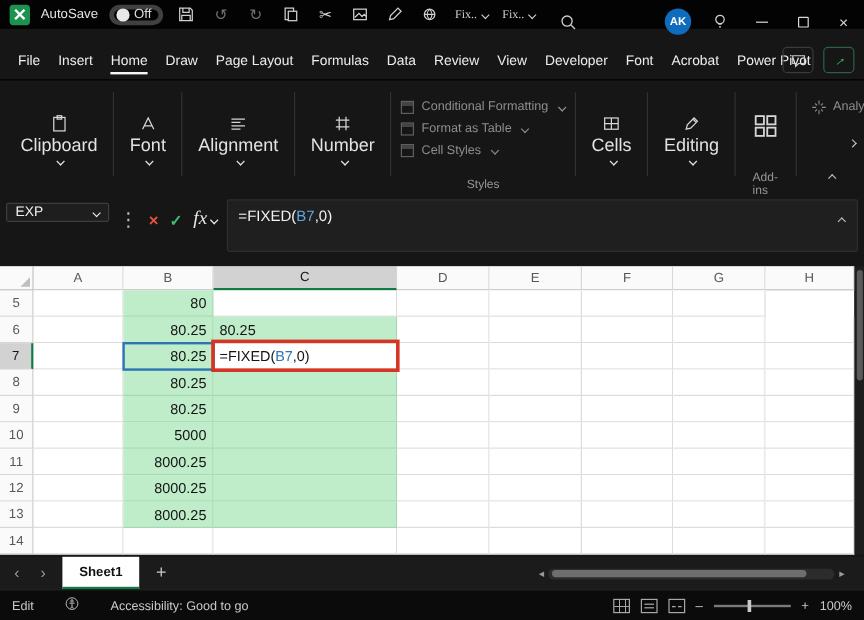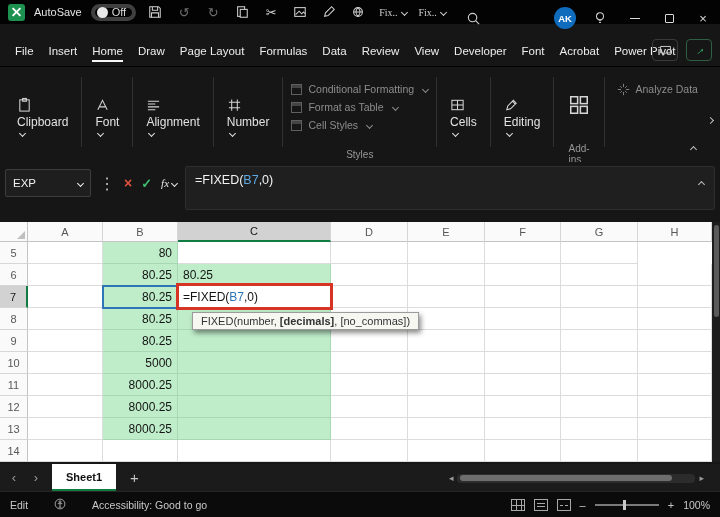--- a/index.html
+++ b/index.html
@@ -38,42 +38,42 @@
   .mb-right{position:absolute;right:8px;top:3px;display:flex;gap:8px;align-items:center;}
   .mb-btn{width:26px;height:22px;border:1px solid #3a3a3a;border-radius:4px;display:flex;align-items:center;justify-content:center;}
   .mb-btn svg{stroke:#cfcfcf;fill:none;stroke-width:1.2;}
   .mb-btn.share{border-color:#2f5f43;}
   .share-arrow{display:inline-block;color:#35c06e;font-size:12px;transform:rotate(-40deg);}
 
   
   .ribbon{position:absolute;top:66px;left:0;right:0;height:96px;background:#161616;border-top:1px solid #000;}
   .ribbon-inner{display:flex;height:96px;padding:2px 26px 0 8px;align-items:stretch;}
   .rsep{width:1px;background:#313131;margin:8px 4px 16px;flex:none;}
-  .rb-big{display:flex;flex-direction:column;justify-content:center;gap:3px;padding:0 9px;color:#e2e2e2;font-size:12px;white-space:nowrap;}
+  .rb-big{display:flex;flex-direction:column;align-items:center;justify-content:center;gap:3px;padding:0 9px;color:#e2e2e2;font-size:15px;white-space:nowrap;}
   .rb-big svg{stroke:#d6d6d6;fill:none;stroke-width:1.1;}
   .rb-big .lab{line-height:1;}
   .styles-group{display:flex;flex-direction:column;padding:0 4px;}
   .styles-rows{flex:1;display:flex;flex-direction:column;justify-content:center;gap:6px;}
   .style-item{display:flex;align-items:center;gap:6px;font-size:10.5px;color:#8d8d8d;white-space:nowrap;}
   .style-item .sicon{width:11px;height:11px;border:1px solid #5f5f5f;background:linear-gradient(#444 0 3px,transparent 3px);flex:none;}
   .gfooter{height:18px;display:flex;align-items:center;justify-content:center;gap:3px;font-size:10px;color:#979797;}
   .addins-group{display:flex;flex-direction:column;align-items:center;padding:0 10px;}
   .addins-group .content{flex:1;display:flex;align-items:center;}
   .analyze-btn{display:flex;align-items:flex-start;gap:5px;color:#8d8d8d;font-size:10.5px;padding:14px 8px 0;white-space:nowrap;}
   .analyze-btn svg{stroke:#8d8d8d;fill:none;stroke-width:1.1;}
   .rib-more{position:absolute;right:7px;top:42px;color:#bdbdbd;}
   .rib-collapse{position:absolute;right:24px;bottom:6px;color:#bdbdbd;}
 
   
   .formulabar{position:absolute;top:162px;left:0;right:0;height:50px;background:#161616;display:flex;align-items:flex-start;padding:4px 5px 0;gap:5px;}
-  .namebox{width:86px;height:28px;margin-top:3px;background:#1e1e1e;border:1px solid #3d3d3d;border-radius:2px;color:#f0f0f0;font-size:11.5px;display:flex;align-items:center;justify-content:space-between;padding:0 7px;}
+  .namebox{width:86px;height:16px;margin-top:3px;background:#1e1e1e;border:1px solid #3d3d3d;border-radius:2px;color:#f0f0f0;font-size:11.5px;display:flex;align-items:center;justify-content:space-between;padding:0 7px;}
   .fbtns{display:flex;align-items:center;height:28px;margin-top:3px;gap:9px;padding:0 3px;color:#bdbdbd;}
   .fx-cancel{color:#E0503C;font-size:14px;font-weight:bold;}
   .fx-ok{color:#3fb96e;font-size:13px;font-weight:bold;}
-  .fx-label{color:#e8e8e8;font-style:italic;font-size:11px;font-family:"Liberation Serif",serif;display:flex;align-items:center;}
+  .fx-label{color:#e8e8e8;font-style:italic;font-size:16px;font-family:"Liberation Serif",serif;display:flex;align-items:center;}
   .finput{flex:1;height:44px;background:#1f1f1f;border:1px solid #2e2e2e;border-radius:2px;position:relative;padding:6px 9px;color:#f2f2f2;font-size:12.5px;}
   .finput .fb-chev{position:absolute;right:10px;top:9px;color:#bdbdbd;}
   .fref-bar{color:#5FA8E0;}
 
   
   .sheet{position:absolute;top:212px;left:0;right:0;height:252px;background:#161616;}
   .gridbox{--cols:28px 75px 75px 153px 77px 77px 76px 77px 74px;position:absolute;top:10px;left:0;width:712px;background:#fff;}
   .hdr-row{display:grid;grid-template-columns:var(--cols);height:20px;}
   .corner{background:#fafafa;border-right:1px solid #c4c4c4;border-bottom:1px solid #c4c4c4;position:relative;}
   .corner::after{content:"";position:absolute;right:2px;bottom:2px;border-left:8px solid transparent;border-bottom:8px solid #bfbfbf;}
@@ -477,23 +477,20 @@
             <div class="cell"></div>
             <div class="cell"></div>
             <div class="cell"></div>
             <div class="cell"></div>
             <div class="cell"></div>
           </div>
         </div>
     </div>
     <div class="overlay blue-outline"></div>
     <div class="overlay red-outline"></div>
-    <div class="fn-tooltip">
-      <span>FIXED(number, </span><b>[decimals]</b><span>, [no_commas])</span>
-    </div>
     <div class="vscroll">
         <div class="vthumb"></div>
       </div>
   </div>
 
   <div class="tabbar">
     <span class="tab-nav">‹</span>
     <span class="tab-nav">›</span>
     <span class="tab-active">Sheet1</span>
     <span class="add-sheet">+</span>

